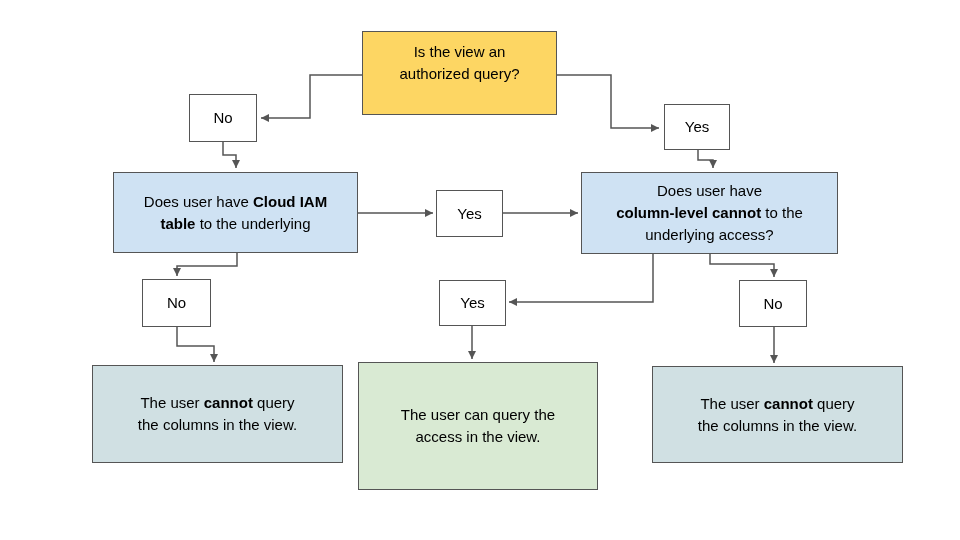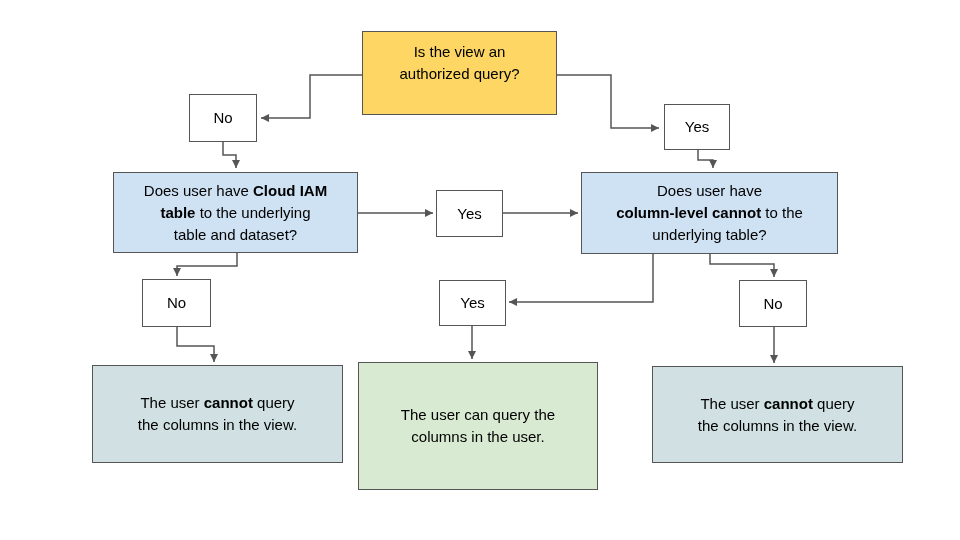--- a/index.html
+++ b/index.html
@@ -74,31 +74,30 @@
     <div class="line">No</div>
   </div>
 
   <div class="node label-node" style="left: 664px; top: 104px; width: 66px; height: 46px; background-color: rgb(255, 255, 255);">
     <div class="line">Yes</div>
   </div>
 
   <div class="node" style="left: 113px; top: 172px; width: 245px; height: 81px; background-color: rgb(207, 226, 243);">
     <div class="line"><span>Does user have </span><span class="bold">Cloud IAM</span></div>
     <div class="line"><span class="bold">table</span><span> to the underlying</span></div>
-    <div class="line">table and dataset?</div>
   </div>
 
   <div class="node label-node" style="left: 436px; top: 190px; width: 67px; height: 47px; background-color: rgb(255, 255, 255);">
     <div class="line">Yes</div>
   </div>
 
   <div class="node" style="left: 581px; top: 172px; width: 257px; height: 82px; background-color: rgb(207, 226, 243);">
     <div class="line">Does user have</div>
     <div class="line"><span class="bold">column-level cannot</span><span> to the</span></div>
-    <div class="line">underlying table?</div>
+    <div class="line">underlying access?</div>
   </div>
 
   <div class="node label-node" style="left: 142px; top: 279px; width: 69px; height: 48px; background-color: rgb(255, 255, 255);">
     <div class="line">No</div>
   </div>
 
   <div class="node label-node" style="left: 439px; top: 280px; width: 67px; height: 46px; background-color: rgb(255, 255, 255);">
     <div class="line">Yes</div>
   </div>
 
@@ -106,21 +105,21 @@
     <div class="line">No</div>
   </div>
 
   <div class="node" style="left: 92px; top: 365px; width: 251px; height: 98px; background-color: rgb(208, 224, 227);">
     <div class="line"><span>The user </span><span class="bold">cannot</span><span> query</span></div>
     <div class="line">the columns in the view.</div>
   </div>
 
   <div class="node" style="left: 358px; top: 362px; width: 240px; height: 128px; background-color: rgb(217, 234, 211);">
     <div class="line">The user can query the</div>
-    <div class="line">columns in the user.</div>
+    <div class="line">access in the view.</div>
   </div>
 
   <div class="node" style="left: 652px; top: 366px; width: 251px; height: 97px; background-color: rgb(208, 224, 227);">
     <div class="line"><span>The user </span><span class="bold">cannot</span><span> query</span></div>
     <div class="line">the columns in the view.</div>
   </div>
 
 </div>
 
 </body></html>

